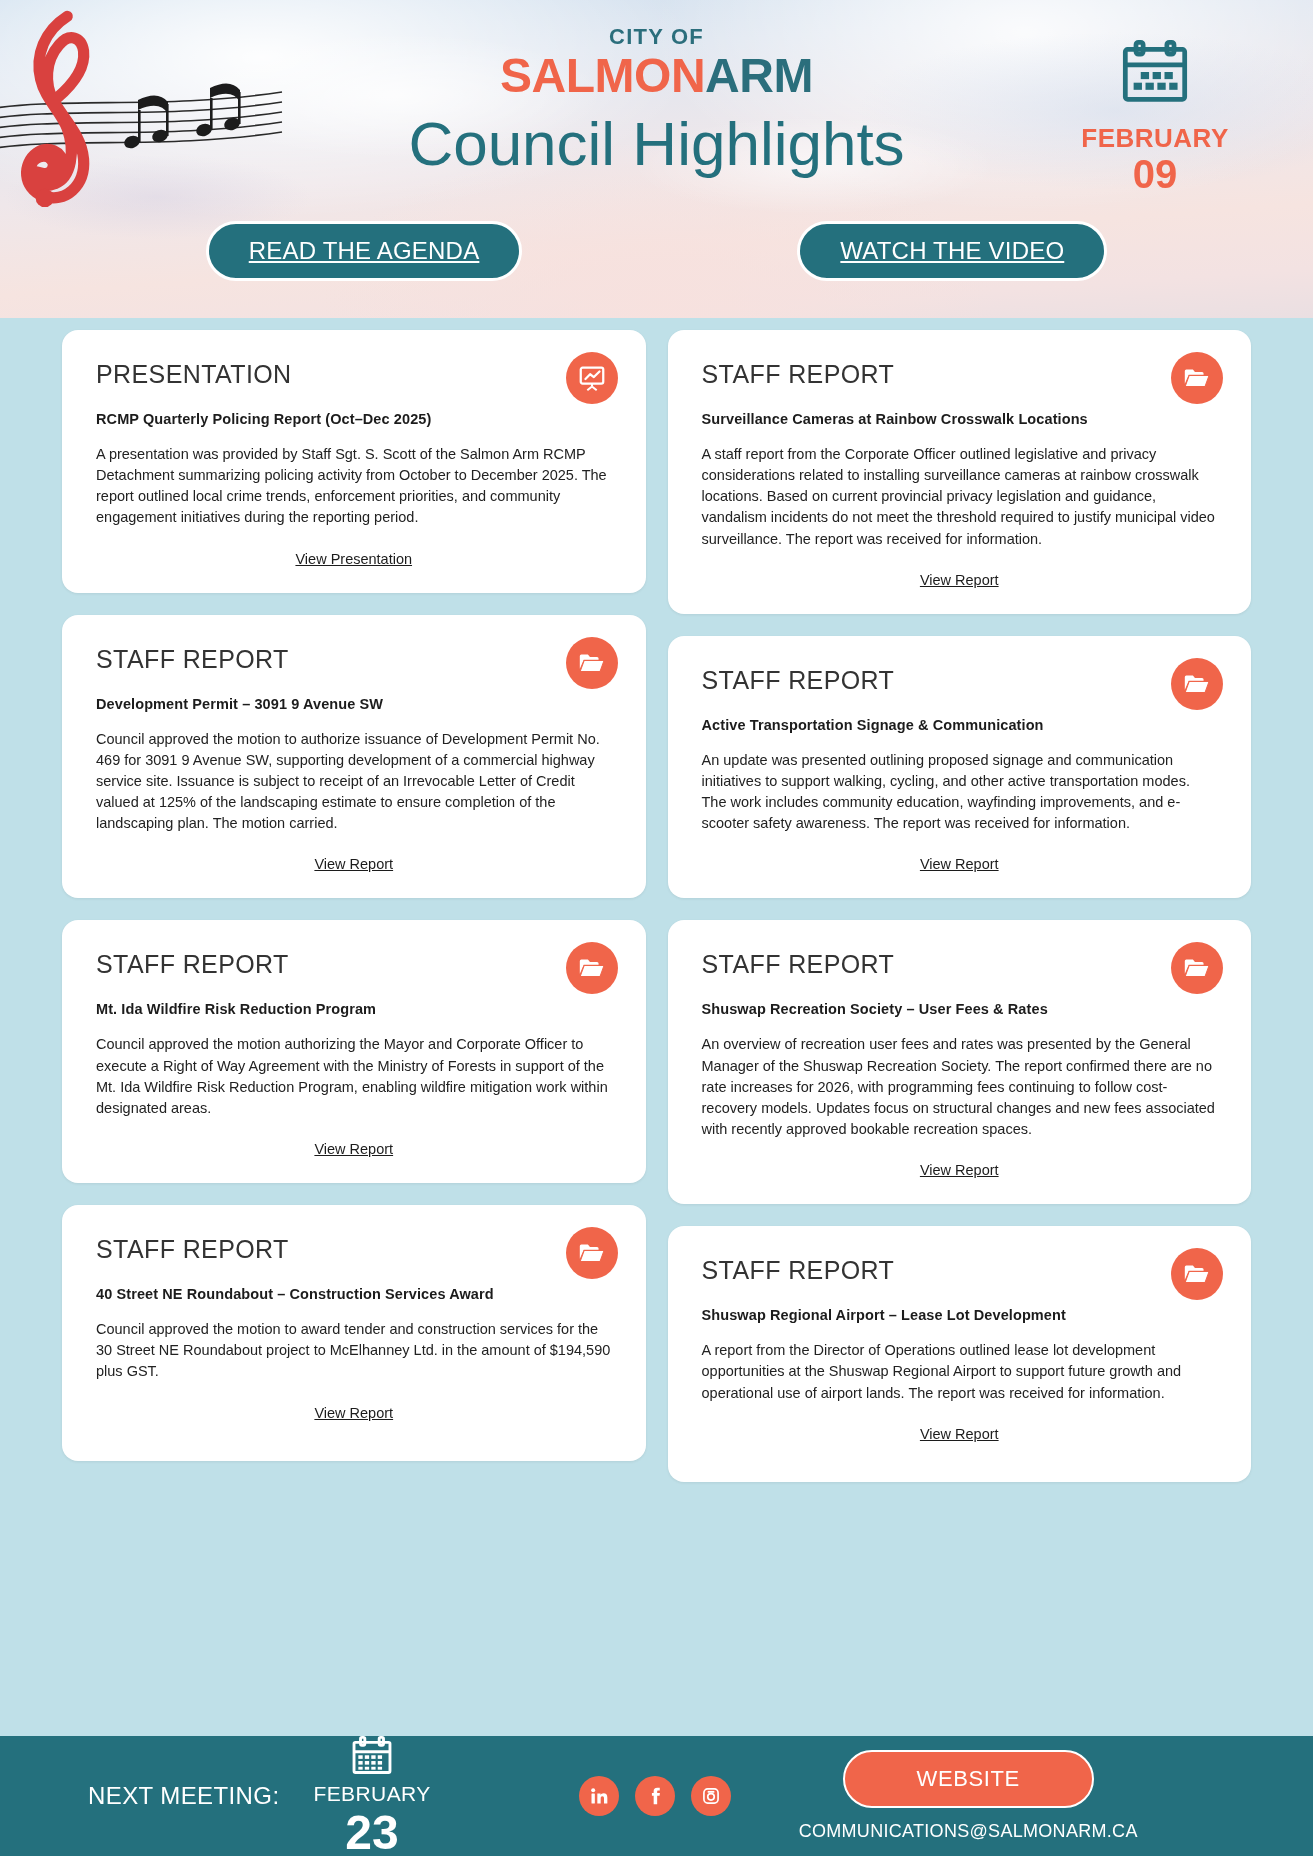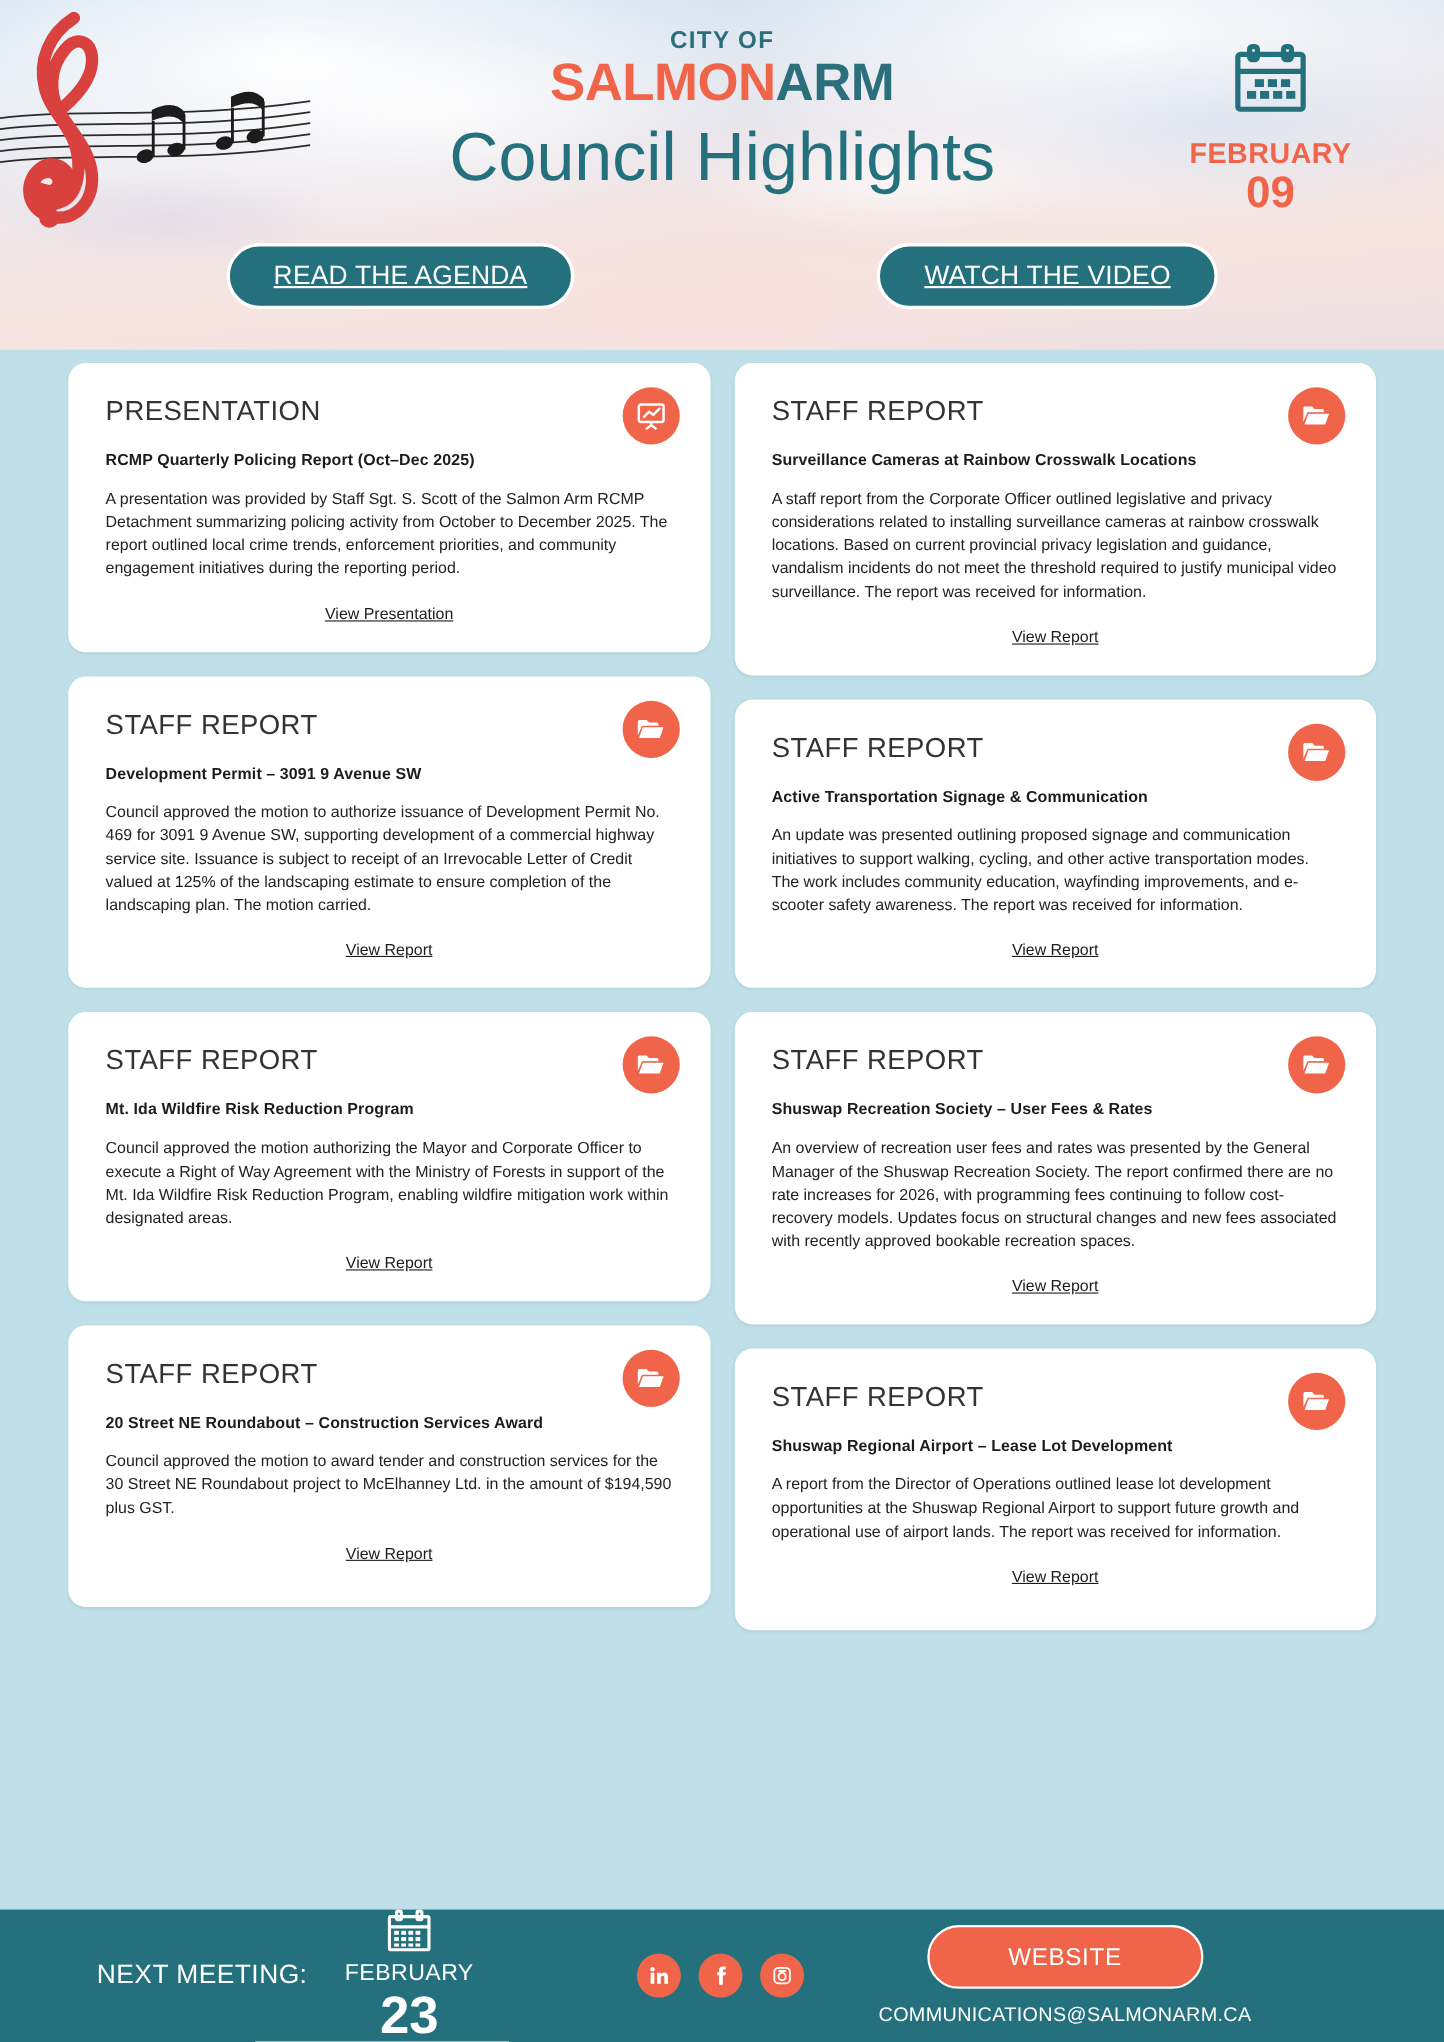--- a/index.html
+++ b/index.html
@@ -286,21 +286,21 @@
 
       <div class="card tall-pad">
         <div class="card-kind">STAFF REPORT</div>
         <div class="card-icon">
           <svg width="30" height="30" viewBox="0 0 32 32">
             <path d="M3 8.5a1.6 1.6 0 0 1 1.6-1.6h7l2.2 2.6h7.6a1.6 1.6 0 0 1 1.6 1.6v1.4H7.2L3 22Z" fill="#fff"></path>
             <path d="M7.6 13.4h21.2L24.6 25H3.4Z" fill="#fff"></path>
             <path d="M7.6 13.4h21.2L24.6 25H3.4Z" fill="none" stroke="#f0654a" stroke-width="1.1"></path>
           </svg>
         </div>
-        <div class="card-sub">20 Street NE Roundabout – Construction Services Award</div>
+        <div class="card-sub">40 Street NE Roundabout – Construction Services Award</div>
         <div class="card-body">Council approved the motion to award tender and construction services for the 30 Street NE Roundabout project to McElhanney Ltd. in the amount of $194,590 plus GST.</div>
         <a class="card-link">View Report</a>
       </div>
 
     </div>
 
     <div class="col">
 
       <div class="card">
         <div class="card-kind">STAFF REPORT</div>

